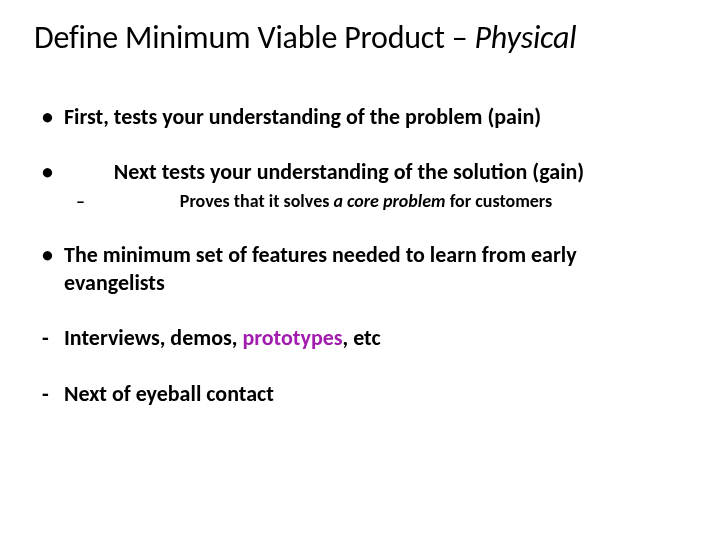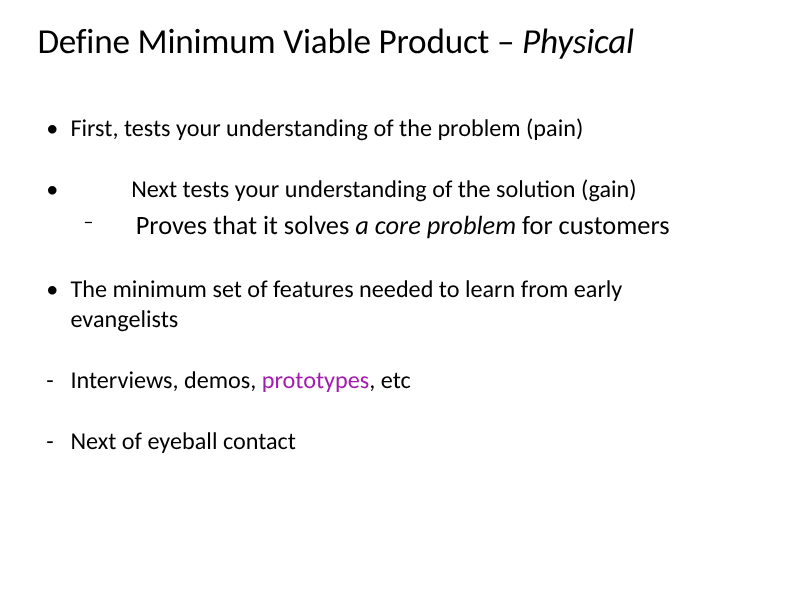--- a/index.html
+++ b/index.html
@@ -25,20 +25,21 @@
     font-weight: 400;
     letter-spacing: -0.2px;
   }
   .title .italic {
     font-style: italic;
   }
   ul.level1 {
     list-style: none;
     margin: 0;
     padding: 0;
+    font-weight: bold;
   }
   ul.level1 > li {
     position: relative;
     padding-left: 30px;
     font-size: 22px;
     line-height: 1.25;
     margin-bottom: 28px;
   }
   ul.level1 > li::before {
     content: "•";
@@ -54,21 +55,21 @@
     font-size: 22px;
   }
   ul.level2 {
     list-style: none;
     margin: 4px 0 0 0;
     padding: 0;
   }
   ul.level2 > li {
     position: relative;
     padding-left: 34px;
-    font-size: 24px;
+    font-size: 18px;
     line-height: 1.3;
   }
   ul.level2 > li::before {
     content: "–";
     position: absolute;
     left: 12px;
     top: 0;
     font-size: 18px;
   }
   .block2 { margin-bottom: 50px; text-align: center; }

